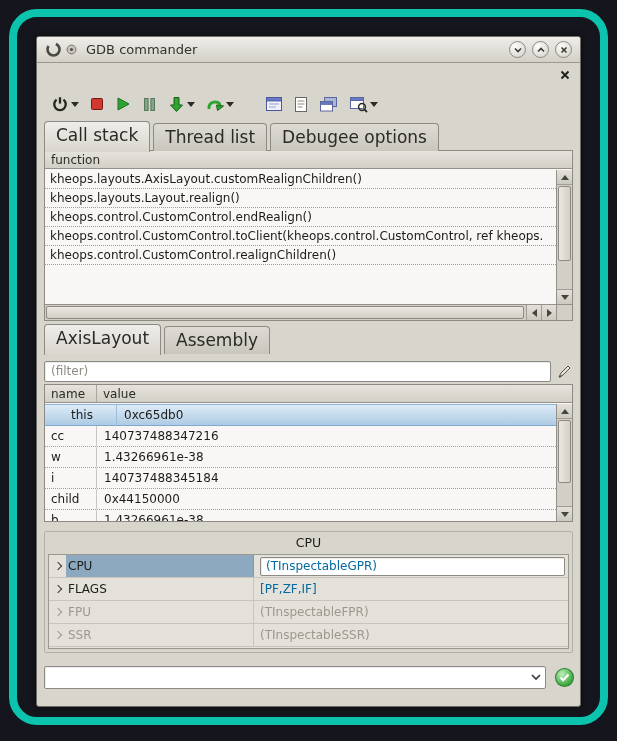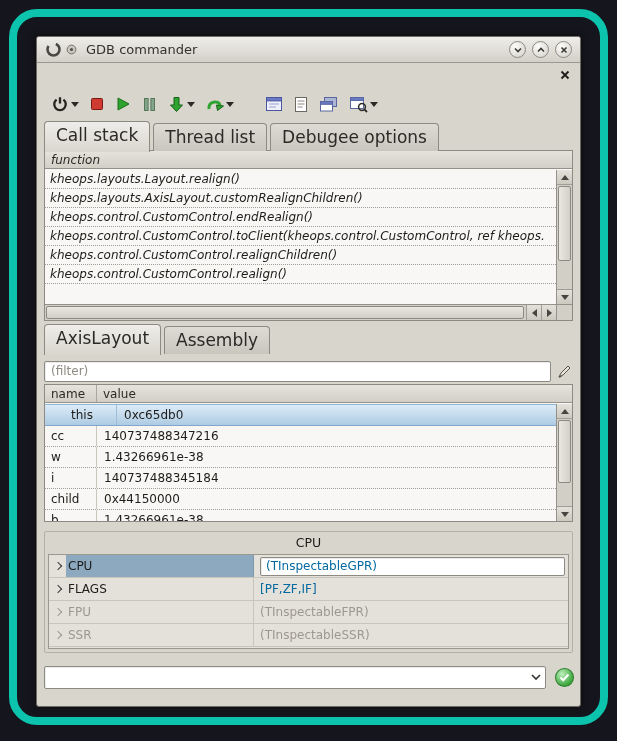--- a/index.html
+++ b/index.html
@@ -27,21 +27,21 @@
   .tri-left{width:0;height:0;border-top:4px solid transparent;border-bottom:4px solid transparent;border-right:5px solid #45443f;}
   .tri-right{width:0;height:0;border-top:4px solid transparent;border-bottom:4px solid transparent;border-left:5px solid #45443f;}
   
   .tabbar{position:absolute;display:flex;align-items:flex-end;z-index:3;}
   .tab{padding:3px 11px 4px;margin-right:3px;font-size:17px;color:#2b2a26;background:linear-gradient(#dedbd4,#c9c6be);border:1px solid #8d8a83;border-bottom:none;border-radius:4px 4px 0 0;cursor:default;}
   .tab.active{background:linear-gradient(#eeede9,#d9d6ce);padding-bottom:7px;margin-bottom:-1px;}
   .tabbar1{top:64px;left:7px;height:24px;}
   .tabbar2{top:268px;left:7px;height:23px;}
   
   .panel{position:absolute;left:7px;width:529px;background:#f8f7f5;border:1px solid #8d8a83;overflow:hidden;z-index:1;}
-  .panel-callstack{top:87px;height:171px;font-style:italic;}
+  .panel-callstack{top:87px;height:171px;}
   .panel-variables{top:321px;height:138px;}
   .colheader{height:18px;background:linear-gradient(#e6e3dc,#d2cfc7);border-bottom:1px solid #94918a;font-size:12px;color:#2b2a26;display:flex;align-items:center;}
   .colheader .hc{padding:0 6px;height:100%;display:flex;align-items:center;}
   .hc-name{width:52px;border-right:1px solid #aaa79f;}
   
   .cs-rows{position:absolute;top:19px;left:0;right:16px;bottom:16px;background:#f8f7f5;overflow:hidden;}
   .cs-row{height:19px;line-height:18px;border-bottom:1px dotted #a19e96;padding:0 5px;font-size:12px;color:#1d1c19;white-space:nowrap;overflow:hidden;cursor:default;}
   
   .vscroll{position:absolute;top:19px;right:0;bottom:16px;width:16px;background:#d2cfc7;border-left:1px solid #94918a;display:flex;flex-direction:column;}
   .vscroll.full{bottom:0;}
@@ -208,26 +208,25 @@
         <span class="tab active">Call stack</span>
         <span class="tab">Thread list</span>
         <span class="tab">Debugee options</span>
       </div>
 
       <div class="panel panel-callstack">
         <div class="colheader">
           <span class="hc">function</span>
         </div>
         <div class="cs-rows">
+          <div class="cs-row">kheops.layouts.AxisLayout.customRealignChildren()</div>
           <div class="cs-row">kheops.layouts.Layout.realign()</div>
-          <div class="cs-row">kheops.layouts.AxisLayout.customRealignChildren()</div>
           <div class="cs-row">kheops.control.CustomControl.endRealign()</div>
           <div class="cs-row">kheops.control.CustomControl.toClient(kheops.control.CustomControl, ref kheops.</div>
           <div class="cs-row">kheops.control.CustomControl.realignChildren()</div>
-          <div class="cs-row">kheops.control.CustomControl.realign()</div>
         </div>
         <div class="vscroll">
           <span class="sb-btn top">
               <span class="tri-up"></span>
             </span>
           <span class="sb-track">
               <span class="sb-thumb"></span>
             </span>
           <span class="sb-btn bot">
               <span class="tri-dn-s"></span>

